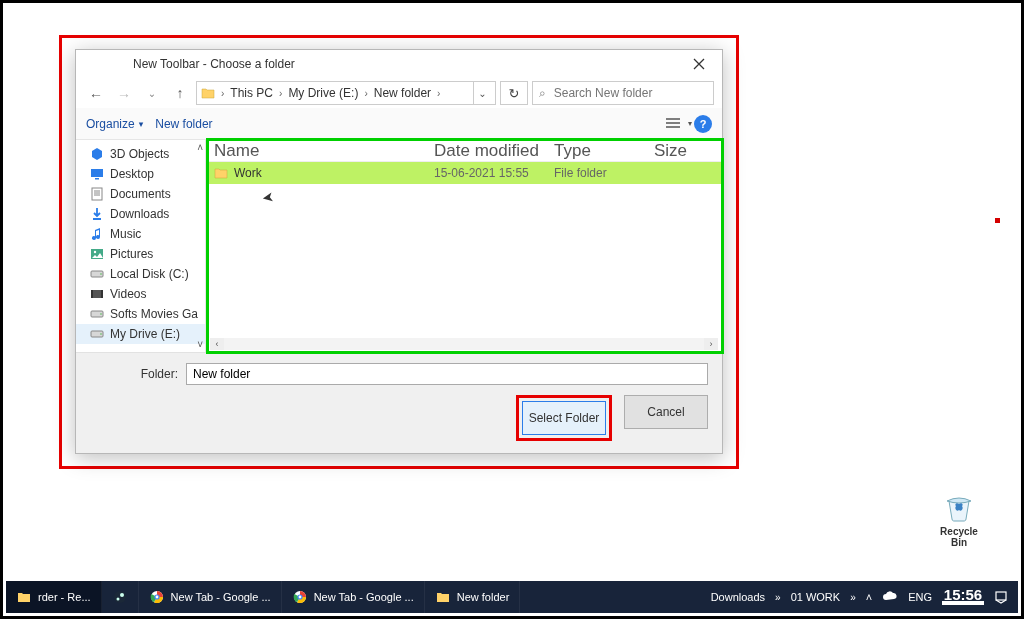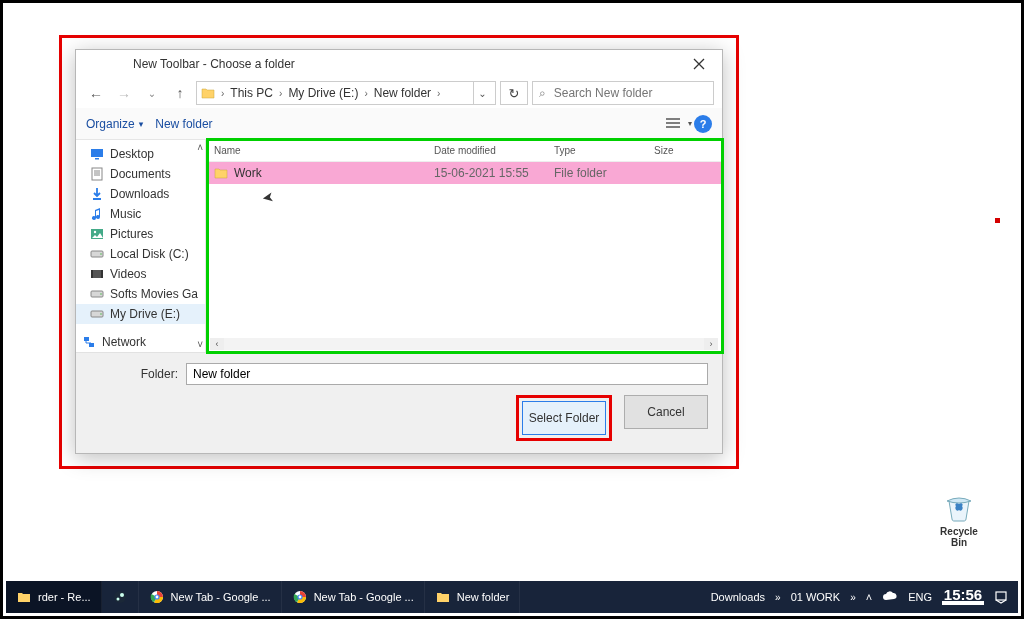--- a/index.html
+++ b/index.html
@@ -28,28 +28,28 @@
   .help { width:18px; height:18px; border-radius:50%; background:#2b7de9; color:#fff; display:flex; align-items:center; justify-content:center; font-size:11px; font-weight:bold;}
   .body { flex:1; display:flex; min-height:0; }
   .tree { width:130px; border-right:1px solid #e6e6e6; background:#fff; padding:4px 0; overflow:hidden; position:relative; }
   .tree-item { height:20px; display:flex; align-items:center; gap:6px; padding:0 6px 0 14px; font-size:12px; white-space:nowrap; }
   .tree-item .ico { width:14px; height:14px; display:inline-flex; align-items:center; justify-content:center; font-size:12px;}
   .tree-item.selected { background:#e5f1fb; }
   .tree-scroll-up { position:absolute; right:2px; top:2px; font-size:10px; color:#555;}
   .tree-scroll-dn { position:absolute; right:2px; bottom:2px; font-size:10px; color:#555;}
   .list-wrap { flex:1; position:relative; background:#fff; }
   .green-box { position:absolute; left:0; top:-2px; right:-2px; bottom:-2px; border:3px solid #00d000; pointer-events:none; }
-  .list-head { height:22px; display:flex; align-items:center; color:#555; font-size:10px; border-bottom:1px solid #eee; padding:0 8px; background:#fff; }
+  .list-head { height:22px; display:flex; align-items:center; color:#555; font-size:17px; border-bottom:1px solid #eee; padding:0 8px; background:#fff; }
   .col-name { flex:0 0 220px; }
   .col-date { flex:0 0 120px; }
   .col-type { flex:0 0 100px; }
   .col-size { flex:0 0 50px; }
   .list-body { position:relative; height:200px; }
   .file-row { height:22px; display:flex; align-items:center; padding:0 8px; font-size:12px; }
-  .file-row.sel { background:#f9a8d4; }
+  .file-row.sel { background:#bef264; }
   .file-row .col-name { display:flex; align-items:center; gap:6px;}
   .file-row .col-date, .file-row .col-type { color:#666; }
   .cursor { position:absolute; left:56px; top:27px; font-size:14px; pointer-events:none; transform: scaleX(-1) rotate(10deg);}
   .h-scroll { position:absolute; left:4px; right:4px; bottom:2px; height:12px; display:flex; align-items:center; }
   .h-scroll .arrow { width:14px; height:12px; background:#eee; display:flex; align-items:center; justify-content:center; font-size:9px; color:#555;}
   .h-scroll .track { flex:1; height:12px; background:#f3f3f3;}
   .footer { background:#f0f0f0; padding:10px 14px 12px; border-top:1px solid #e2e2e2; }
   .folder-row { display:flex; align-items:center; gap:8px; }
   .folder-row label { font-size:12px; width:88px; text-align:right;}
   .folder-input { flex:1; height:22px; border:1px solid #aaa; padding:0 6px; font-size:12px; background:#fff; }
@@ -132,20 +132,28 @@
       <div class="help">?</div>
     </div>
   </div>
 
   <div class="body">
     <div class="tree">
       <span class="tree-scroll-up">˄</span>
       <div id="tree-items">
           <div class="tree-item">
             <span class="ico">
+              <svg width="14" height="14" viewBox="0 0 14 14">
+                <path d="M7 1l5 3v6l-5 3-5-3V4z" fill="#2b7de9"></path>
+              </svg>
+            </span>
+            <span>3D Objects</span>
+          </div>
+          <div class="tree-item">
+            <span class="ico">
               <svg width="14" height="12" viewBox="0 0 14 12">
                 <rect x="1" y="1" width="12" height="8" fill="#2b7de9"></rect>
                 <rect x="5" y="10" width="4" height="1.5" fill="#2b7de9"></rect>
               </svg>
             </span>
             <span>Desktop</span>
           </div>
           <div class="tree-item">
             <span class="ico">
               <svg width="12" height="14" viewBox="0 0 12 14">

